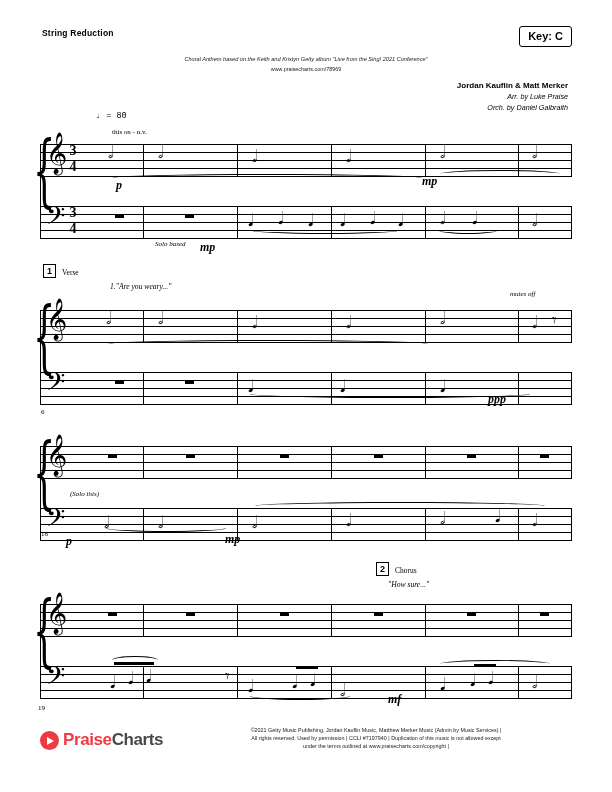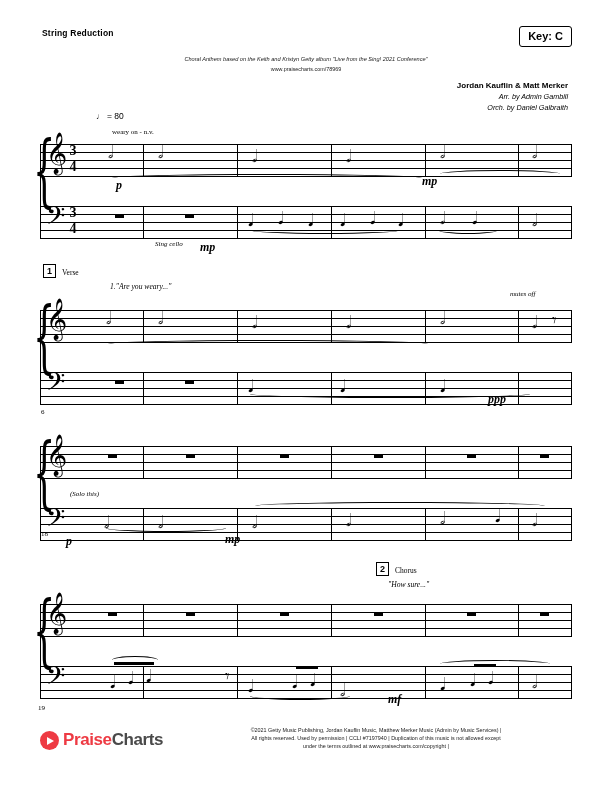--- a/index.html
+++ b/index.html
@@ -173,21 +173,21 @@
     border-radius: 50%;
     height: 7px;
   }
   .slur.down {
     border-top: none;
     border-bottom: 1px solid #000;
   }
   .tempo {
     position: absolute;
     font-size: 8.5px;
-    font-family: Liberation Sans, sans-serif;
+    font-family: Liberation Mono, monospace;
   }
   .dyn {
     position: absolute;
     font-family: "Liberation Serif", serif;
     font-style: italic;
     font-weight: bold;
     font-size: 12px;
   }
   .textmark {
     position: absolute;
@@ -273,31 +273,31 @@
 <body>
 
 <div class="page">
 
   <div class="instrument-label">String Reduction</div>
   <div class="subtitle">Choral Anthem based on the Keith and Kristyn Getty album "Live from the Sing! 2021 Conference"</div>
   <div class="weburl">www.praisecharts.com/78969</div>
   <div class="key-box">Key: C</div>
   <div class="credits">
     <div class="writers">Jordan Kauflin &amp; Matt Merker</div>
-    <div class="arr">Arr. by Admin Gambill</div>
+    <div class="arr">Arr. by Luke Praise</div>
     <div class="orch">Orch. by Daniel Galbraith</div>
   </div>
 
   <div class="system" style="top:130px; height:110px;">
 
     <div class="tempo" style="left:56px; top:-19px;">
       <span>♩</span>
       <span>= 80</span>
     </div>
-    <div class="textmark" style="left:72px; top:-2px;">weary on - n.v.</div>
+    <div class="textmark" style="left:72px; top:-2px;">this on - n.v.</div>
 
     <div class="staff" style="top:14px;">
       <div class="line"></div>
         <div class="line"></div>
         <div class="line"></div>
         <div class="line"></div>
         <div class="line"></div>
     </div>
 
     <div class="staff" style="top:76px;">
@@ -352,21 +352,21 @@
     <div class="note" style="left:300px; top:82px;">𝅘𝅥</div>
     <div class="note" style="left:330px; top:80px;">𝅘𝅥</div>
     <div class="note" style="left:358px; top:82px;">𝅘𝅥</div>
     <div class="note" style="left:400px; top:80px;">𝅗𝅥</div>
     <div class="note" style="left:432px; top:80px;">𝅘𝅥</div>
     <div class="note" style="left:492px; top:82px;">𝅗𝅥</div>
 
     <div class="slur down" style="left:210px; top:96px; width:150px;"></div>
     <div class="slur down" style="left:398px; top:96px; width:60px;"></div>
 
-    <div class="textmark ital" style="left:115px; top:110px;">Sing cello</div>
+    <div class="textmark ital" style="left:115px; top:110px;">Solo based</div>
     <div class="dyn" style="left:160px; top:110px;">mp</div>
   </div>
 
   <div class="system" style="top:290px; height:110px;">
 
     <div class="rehearsal" style="left:3px; top:-26px;">1</div>
     <div class="section-label" style="left:22px; top:-22px;">Verse</div>
     <div class="lyriccue" style="left:70px; top:-8px;">1."Are you weary..."</div>
     <div class="textmark ital" style="left:470px; top:0px;">mutes off</div>
 

